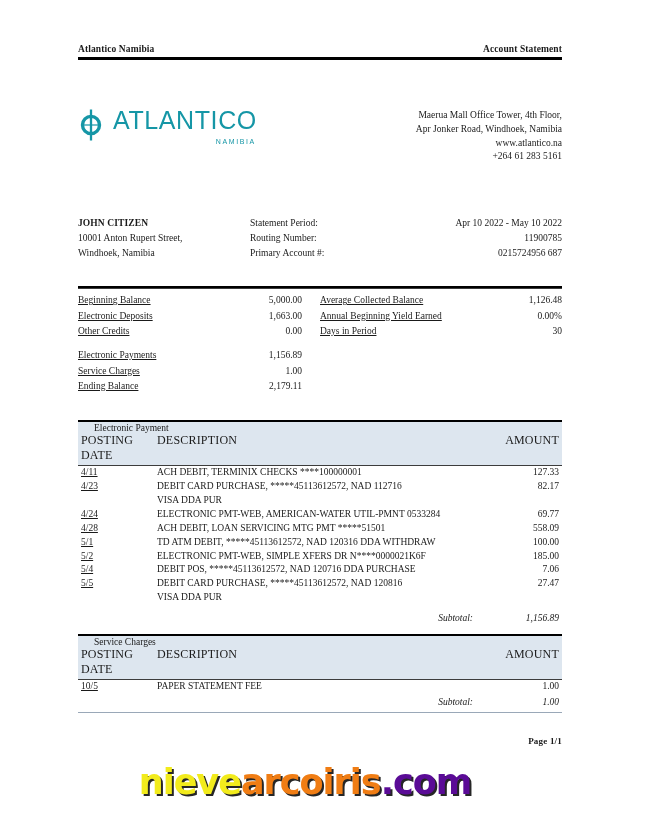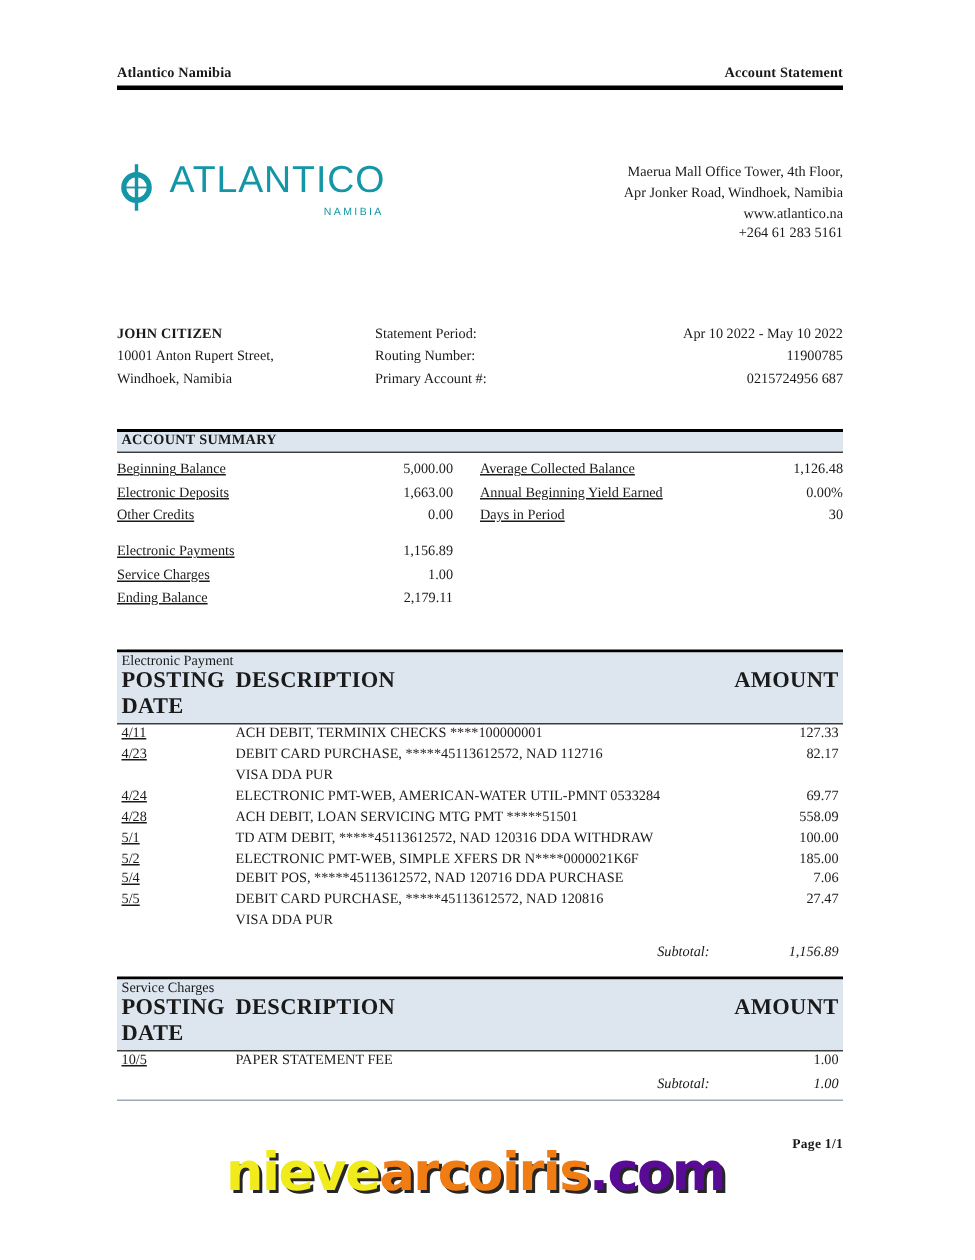--- a/index.html
+++ b/index.html
@@ -152,27 +152,27 @@
     line-height: 1.62;
   }
   .sum-line.spacer { height: 9px; }
   .sum-label { white-space: nowrap; text-decoration: underline; }
   .sum-val { text-align: right; white-space: nowrap; }
 
   
   .tbl-head-band {
     background: #dde6ef;
     font-size: 9.5px;
-    padding: 1px 3px 0 3px;
+    padding: 1px 3px 0 16px;
   }
   .tbl-cols {
     background: #dde6ef;
     display: flex;
-    font-weight: bold;
-    font-size: 15px;
+    font-weight: normal;
+    font-size: 12px;
     letter-spacing: .2px;
     padding: 0 3px 2px 3px;
   }
   .col-date  { width: 76px; flex: 0 0 76px; }
   .col-desc  { flex: 1 1 auto; }
   .col-amt   { width: 86px; flex: 0 0 86px; text-align: right; }
 
   .tbl-body { font-size: 9.5px; }
   .trow {
     display: flex;
@@ -207,21 +207,21 @@
     margin-top: 23px;
     text-align: right;
     font-size: 9px;
     font-weight: bold;
     letter-spacing: .2px;
   }
 
   
   .watermark {
     position: absolute;
-    left: 16px;
+    left: 4px;
     top: 762px;
     width: 550px;
     text-align: center;
     font-family: "DejaVu Sans", sans-serif;
     font-weight: bold;
     font-size: 35px;
     letter-spacing: -1px;
     white-space: nowrap;
     padding-left: 52px;
     box-sizing: border-box;
@@ -281,21 +281,20 @@
         </div>
         <div class="meta-line">
           <span class="meta-label">Primary Account #:</span>
           <span class="meta-value">0215724956 687</span>
         </div>
       </div>
     </div>
 
     <div class="section">
       <div class="sec-rule-top"></div>
-      <div class="sec-band bold">ACCOUNT SUMMARY</div>
       <div class="sec-rule-bottom"></div>
       <div class="summary-cols">
         <div class="sum-col left">
           <div class="sum-line">
             <span class="sum-label">Beginning Balance</span>
             <span class="sum-val">5,000.00</span>
           </div>
           <div class="sum-line">
             <span class="sum-label">Electronic Deposits</span>
             <span class="sum-val">1,663.00</span>

